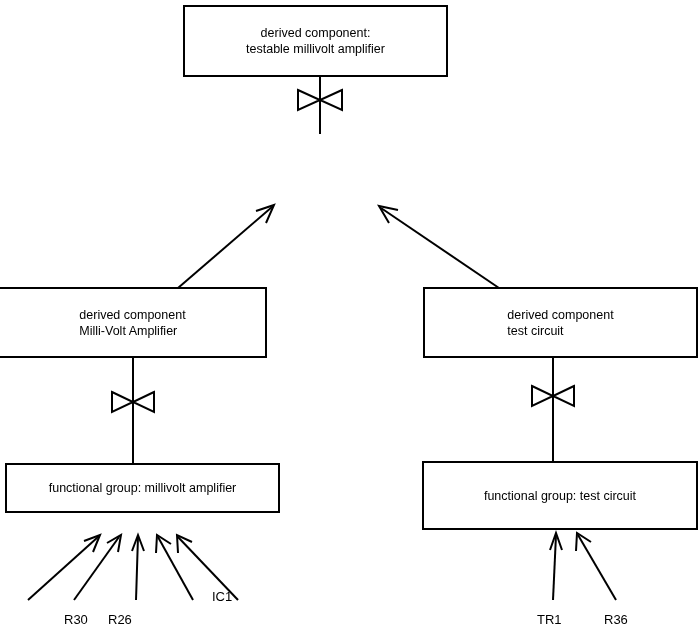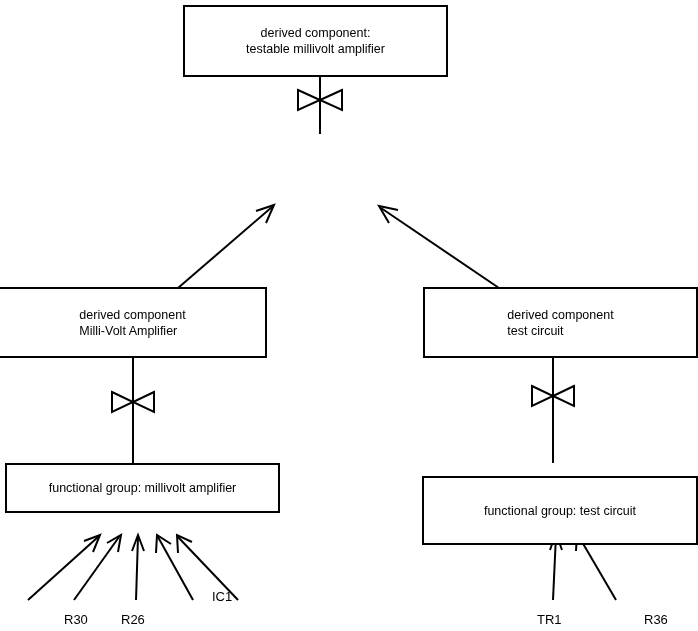--- a/index.html
+++ b/index.html
@@ -122,31 +122,31 @@
 
   <div class="node" style="left:423px; top:287px; width:275px; height:71px;">
     <div class="node-text">derived component
 test circuit</div>
   </div>
 
   <div class="node single" style="left:5px; top:463px; width:275px; height:50px;">
     <div class="node-text">functional group: millivolt amplifier</div>
   </div>
 
-  <div class="node single" style="left:422px; top:461px; width:276px; height:69px;margin-top:15px;">
+  <div class="node single" style="left:422px; top:461px; width:276px; height:69px;">
     <div class="node-text">functional group: test circuit</div>
   </div>
 
   <div class="leaf-label" style="left:12px; top:612px;margin-top:32px;">R18</div>
 
   <div class="leaf-label" style="left:64px; top:612px;">R30</div>
 
-  <div class="leaf-label" style="left:121px; top:612px;">R26</div>
+  <div class="leaf-label" style="left:108px; top:612px;">R26</div>
 
   <div class="leaf-label" style="left:168px; top:612px;margin-top:22px;">R22</div>
 
   <div class="leaf-label" style="left:212px; top:589px;">IC1</div>
 
   <div class="leaf-label" style="left:537px; top:612px;">TR1</div>
 
-  <div class="leaf-label" style="left:604px; top:612px;margin-left:40px;">R36</div>
+  <div class="leaf-label" style="left:604px; top:612px;">R36</div>
 
 </div>
 
 </body></html>

